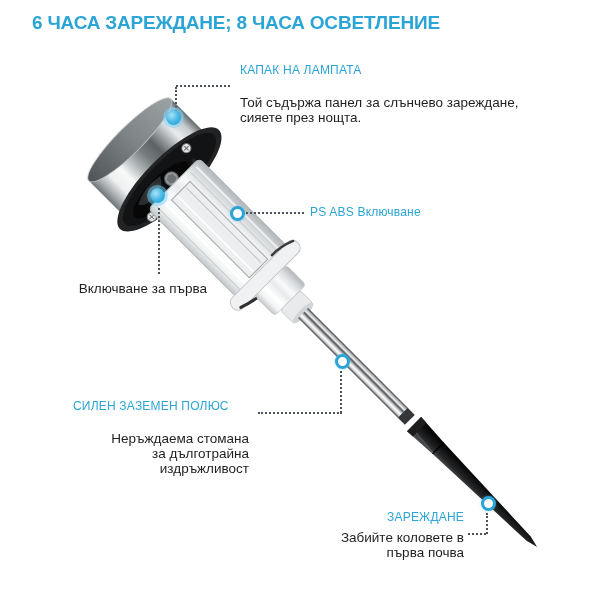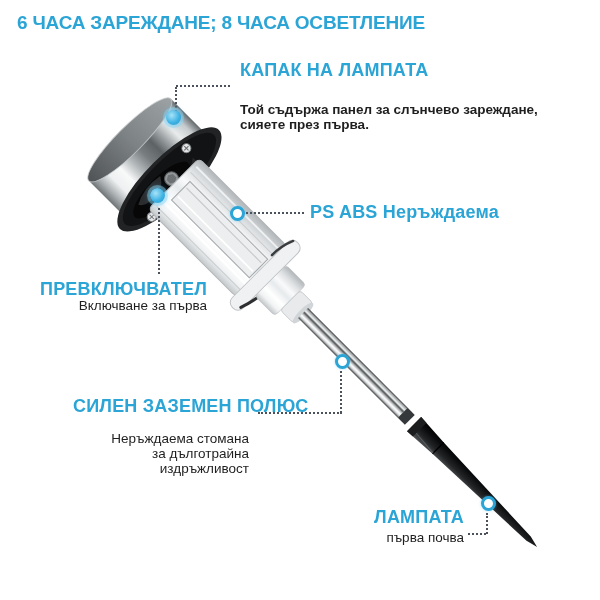--- a/index.html
+++ b/index.html
@@ -1,29 +1,29 @@
 <!DOCTYPE html>
 <html style="--accent: #2ba4d6; --text: #1f1f1f; --connector: #4c525c;"><head>
 <meta charset="utf-8">
 <style>
   html,body{margin:0;padding:0;}
   body{width:600px;height:600px;background:#ffffff;overflow:hidden;
        font-family:"Liberation Sans", sans-serif;}
   .stage{position:relative;width:600px;height:600px;background:#fff;}
 
-  .title{position:absolute;left:17px;top:12px;font-size:19px;font-weight:bold;
+  .title{position:absolute;left:32px;top:12px;font-size:19px;font-weight:bold;
          color:var(--accent);letter-spacing:-0.2px;white-space:nowrap;}
 
-  .co-h{font-size:18px;font-weight:bold;color:var(--accent);letter-spacing:0.2px;line-height:16.5px;}
+  .co-h{font-size:12px;font-weight:normal;color:var(--accent);letter-spacing:0.2px;line-height:16.5px;}
   .co-b{font-size:13.5px;color:var(--text);line-height:15px;}
   .co-b span,.co-h span{display:block;}
 
   .callout{position:absolute;}
   .co-cap{left:240px;top:62px;width:340px;text-align:left;}
-  .co-cap .co-b{margin-top:23px;font-weight:bold;}
+  .co-cap .co-b{margin-top:16px;}
   .co-plastic{left:310px;top:204px;white-space:nowrap;}
   .co-switch{left:40px;top:281px;width:167px;text-align:right;}
   .co-switch .co-b{}
   .co-pole-h{left:73px;top:398px;white-space:nowrap;}
   .co-pole-b{left:60px;top:431px;width:189px;text-align:right;}
   .co-stake{left:300px;top:509px;width:164px;text-align:right;}
   .co-stake .co-b{margin-top:4px;}
 
   
   .dl{position:absolute;}
@@ -171,48 +171,48 @@
   <div class="dot" style="left:166px;top:110px;"></div>
   <div class="dot" style="left:150px;top:188px;"></div>
   <div class="ring" style="left:229.5px;top:205.5px;"></div>
   <div class="ring" style="left:334.5px;top:353.5px;"></div>
   <div class="ring" style="left:480.5px;top:495.5px;"></div>
 
   <div class="callout co-cap">
     <div class="co-h">КАПАК НА ЛАМПАТА</div>
     <div class="co-b">
       <span>Той съдържа панел за слънчево зареждане,</span>
-      <span>сияете през първа.</span>
+      <span>сияете през нощта.</span>
     </div>
   </div>
 
   <div class="callout co-plastic">
-    <div class="co-h">PS ABS Неръждаема</div>
+    <div class="co-h">PS ABS Включване</div>
   </div>
 
   <div class="callout co-switch">
     <div class="co-h">
-      <span>ПРЕВКЛЮЧВАТЕЛ</span>
     </div>
     <div class="co-b">
       <span>Включване за първа</span>
     </div>
   </div>
 
   <div class="callout co-pole-b co-b">
     <span>Неръждаема стомана</span>
     <span>за дълготрайна</span>
     <span>издръжливост</span>
   </div>
   <div class="callout co-pole-h">
     <div class="co-h">СИЛЕН ЗАЗЕМЕН ПОЛЮС</div>
   </div>
 
   <div class="callout co-stake">
     <div class="co-h">
-      <span>ЛАМПАТА</span>
+      <span>ЗАРЕЖДАНЕ</span>
     </div>
     <div class="co-b">
+      <span>Забийте коловете в</span>
       <span>първа почва</span>
     </div>
   </div>
 
 </div>
 
 </body></html>

